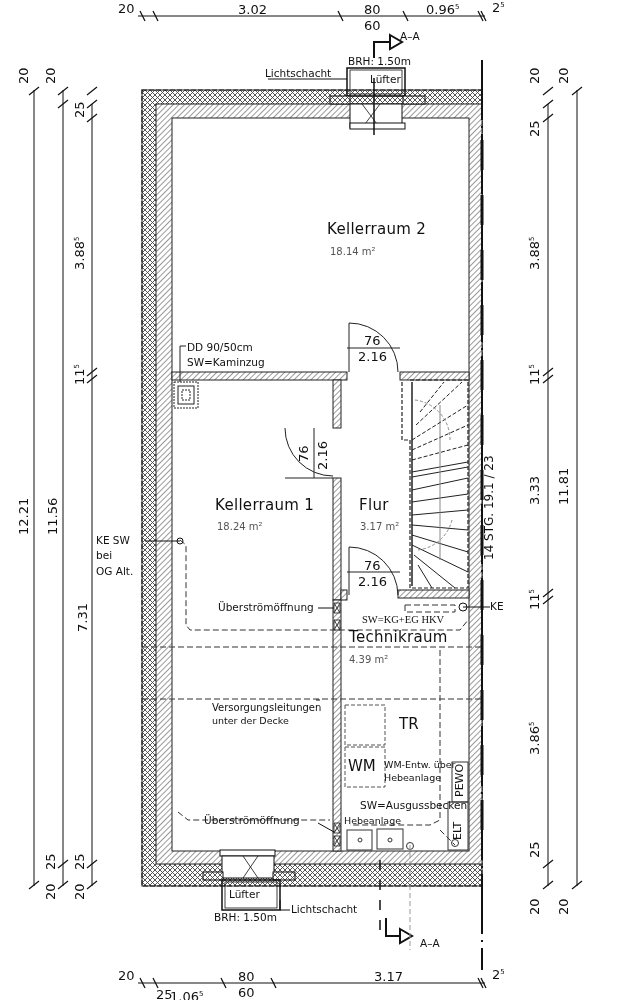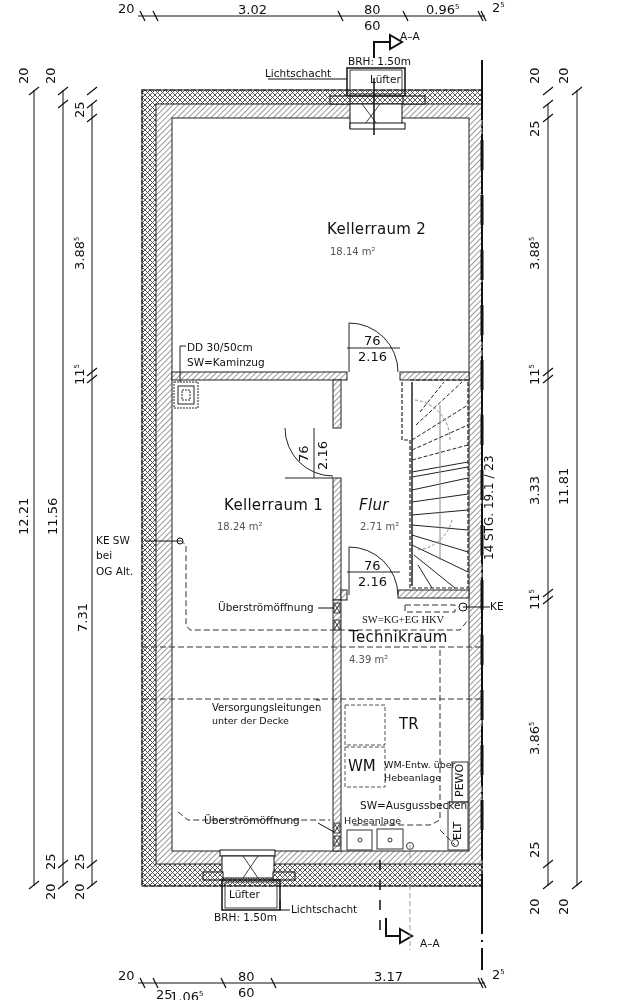--- a/index.html
+++ b/index.html
@@ -267,41 +267,41 @@
         <line x1="543" y1="868" x2="553" y2="860"></line>
       <line x1="543" y1="889" x2="553" y2="881"></line>
       <line x1="572" y1="95" x2="582" y2="87"></line>
         <line x1="572" y1="889" x2="582" y2="881"></line>
     </g>
   </g>
 </svg>
 
 <div class="lbl room" style="left:327px;top:222px;">Kellerraum 2</div>
 <div class="lbl area" style="left:330px;top:247px;">18.14 m²</div>
-<div class="lbl room" style="left:215px;top:498px;margin-left:9px;">Kellerraum 1</div>
+<div class="lbl room" style="left:215px;top:498px;">Kellerraum 1</div>
 <div class="lbl area" style="left:217px;top:522px;">18.24 m²</div>
-<div class="lbl room" style="left:359px;top:498px;font-style:italic;">Flur</div>
-<div class="lbl area" style="left:360px;top:522px;">2.71 m²</div>
+<div class="lbl room" style="left:359px;top:498px;">Flur</div>
+<div class="lbl area" style="left:360px;top:522px;">3.17 m²</div>
 <div class="lbl room" style="left:349px;top:630px;">Technikraum</div>
 <div class="lbl area" style="left:349px;top:655px;">4.39 m²</div>
 
 <div class="lbl dim" style="left:364px;top:334px;">76</div>
 <div class="lbl dim" style="left:358px;top:350px;">2.16</div>
 <div class="lbl dim vert" style="left:297px;top:462px;">76</div>
 <div class="lbl dim vert" style="left:316px;top:470px;">2.16</div>
 <div class="lbl dim" style="left:364px;top:559px;">76</div>
 <div class="lbl dim" style="left:358px;top:575px;">2.16</div>
 
 <div class="lbl dim vert" style="left:483px;top:560px;font-size:12px;">14 STG. 19.1 / 23</div>
 
 <div class="lbl note" style="left:400px;top:31px;">A–A</div>
 <div class="lbl note" style="left:348px;top:56px;">BRH: 1.50m</div>
 <div class="lbl note" style="left:265px;top:68px;">Lichtschacht</div>
 <div class="lbl note" style="left:370px;top:74px;">Lüfter</div>
-<div class="lbl note" style="left:187px;top:342px;">DD 30/50cm</div>
+<div class="lbl note" style="left:187px;top:342px;">DD 90/50cm</div>
 <div class="lbl note" style="left:187px;top:357px;">SW=Kaminzug</div>
 <div class="lbl note" style="left:96px;top:535px;">KE SW</div>
 <div class="lbl note" style="left:96px;top:550px;">bei</div>
 <div class="lbl note" style="left:96px;top:566px;">OG Alt.</div>
 <div class="lbl note" style="left:218px;top:602px;">Überströmöffnung</div>
 <div class="lbl note" style="left:362px;top:615px;font-family:Liberation Serif, serif;">SW=KG+EG HKV</div>
 <div class="lbl note" style="left:490px;top:601px;">KE</div>
 <div class="lbl note" style="left:212px;top:703px;font-size:10px;">Versorgungsleitungen</div>
 <div class="lbl note" style="left:212px;top:716px;font-size:9.5px;">unter der Decke</div>
 <div class="lbl" style="left:351px;top:717px;font-size:15px;margin-left:48px;">TR</div>

